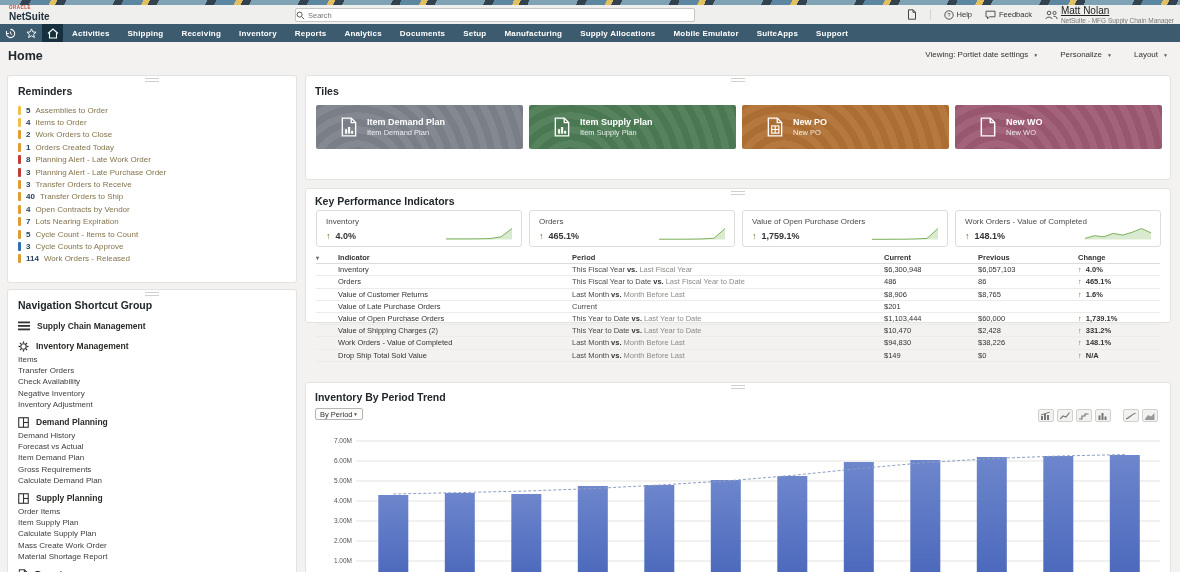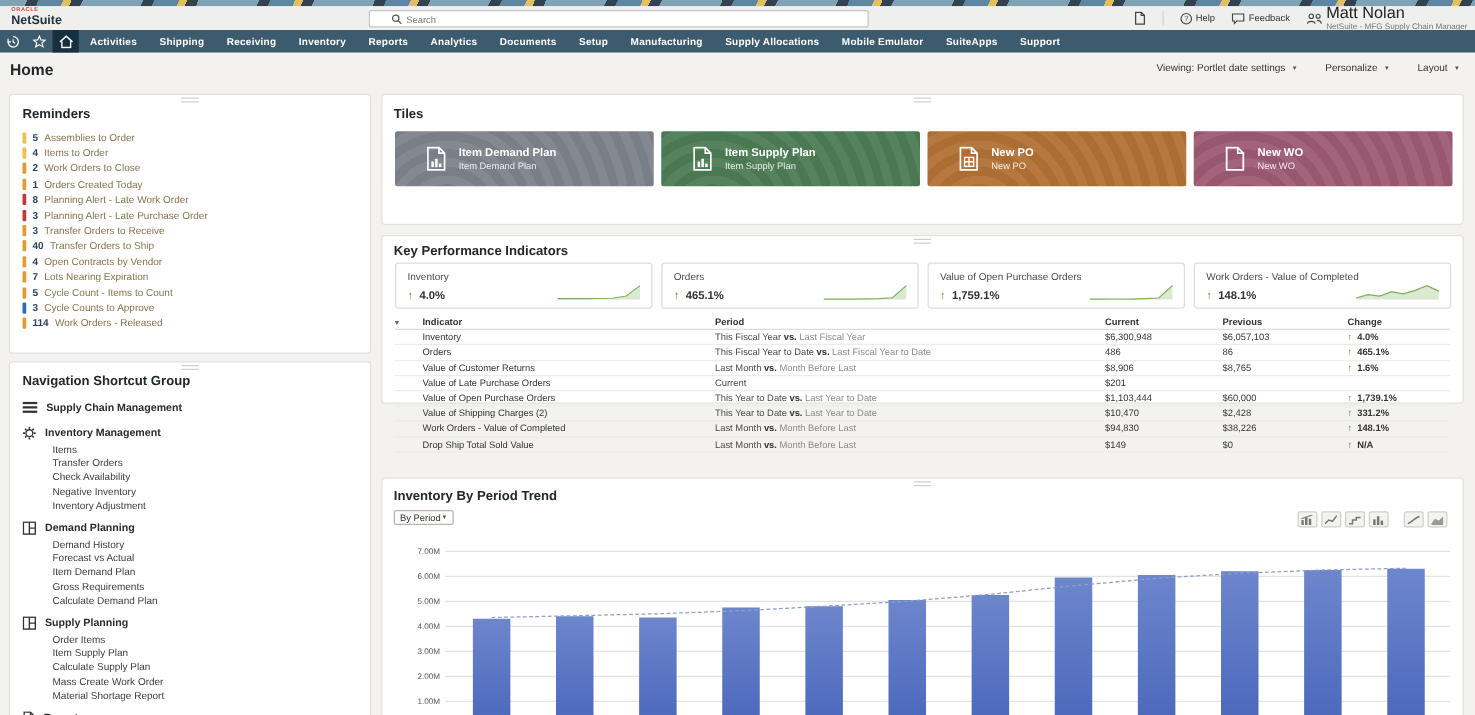--- a/index.html
+++ b/index.html
@@ -8,27 +8,27 @@
 
   
   .deco-strip { position:absolute; top:0; left:0; right:0; height:5px;
     background:repeating-linear-gradient(115deg,#7fa3b5 0 20px,#32424e 20px 28px,#5d87a0 28px 46px,#e3c05f 46px 52px,#32424e 52px 60px,#7fa3b5 60px 84px); }
 
   
   .topbar { position:absolute; top:5px; left:0; right:0; height:19px; background:#efefed; }
   .logo { position:absolute; left:9px; top:1px; line-height:1; }
   .logo-oracle { font-size:4.5px; letter-spacing:.5px; color:#c74634; font-weight:bold; display:block; }
   .logo-netsuite { font-size:10px; font-weight:bold; color:#20303c; display:block; margin-top:1px; }
-  .searchbox { position:absolute; left:295px; top:3px; width:400px; height:14px; background:#fff; border:1px solid #c6c6c4; border-radius:2px; display:flex; align-items:center; padding:0 17px; }
+  .searchbox { position:absolute; left:295px; top:3px; width:400px; height:14px; background:#fff; border:1px solid #c6c6c4; border-radius:2px; display:flex; align-items:center; padding:0 0; }
   .searchbox input { border:0; outline:0; flex:1; font-size:7.5px; color:#444; font-family:"Liberation Sans",sans-serif; background:transparent; margin-left:3px; }
   .topbar-right { position:absolute; right:6px; top:0; height:19px; display:flex; align-items:center; gap:13px; }
   .tb-item { display:flex; align-items:center; gap:3px; font-size:7.5px; color:#333; cursor:pointer; }
   .tb-sep { width:1px; height:11px; background:#d4d4d2; }
   .user-block { line-height:1.15; }
-  .user-name { font-size:13px; color:#222; }
+  .user-name { font-size:10px; color:#222;text-decoration:underline; }
   .user-role { font-size:6.5px; color:#777; }
 
   
   .navbar { position:absolute; top:24px; left:0; right:0; height:18px; background:#3d5b6e; display:flex; align-items:stretch; }
   .nav-icn-btn { width:21px; display:flex; align-items:center; justify-content:center; cursor:pointer; }
   .nav-icn-btn.active { background:#16303f; }
   .nav-item { color:#fff; font-size:8px; font-weight:bold; padding:0 9px; display:flex; align-items:center; cursor:pointer; letter-spacing:.2px; }
 
   
   .page-title { position:absolute; left:8px; top:49px; font-size:12.5px; font-weight:bold; color:#21272b; }
@@ -48,21 +48,21 @@
   .rem-bar { width:3px; height:9px; border-radius:1px; margin-right:5px; flex:none; }
   .rem-count { font-size:8px; font-weight:bold; color:#27415f; margin-right:5px; }
   .rem-label { font-size:8px; color:#85744e; }
 
   #shortcuts-panel { left:7px; top:289px; width:290px; height:300px; }
   #shortcuts-panel .panel-title { position:absolute; left:10px; top:9px; }
   #shortcuts-body { position:absolute; left:10px; top:24px; right:6px; }
   .sc-group { margin-top:7px; }
   .sc-head { display:flex; align-items:flex-start; gap:7px; cursor:pointer; height:13px; }
   .sc-head-label { font-size:8.5px; font-weight:bold; color:#2b2b28; }
-  .sc-item { font-size:8px; color:#3c3c39; margin-left:24px; line-height:11.2px; cursor:pointer; }
+  .sc-item { font-size:8px; color:#3c3c39; line-height:11.2px; cursor:pointer; }
 
   #tiles-panel { left:305px; top:75px; width:866px; height:105px; }
   #tiles-panel .panel-title { position:absolute; left:9px; top:9px; }
   #tiles-row { position:absolute; left:10px; top:29px; display:flex; gap:6px; }
   .tile { position:relative; width:207px; height:44px; border-radius:2px; display:flex; align-items:center; padding-left:24px; gap:9px; cursor:pointer; overflow:hidden; }
   .tile::after { content:""; position:absolute; inset:0; background:repeating-radial-gradient(circle at 20% 160%, rgba(255,255,255,.055) 0 7px, rgba(0,0,0,.03) 7px 14px); }
   .tile-text { position:relative; z-index:1; line-height:1.25; }
   .tile-title { font-size:9px; font-weight:bold; color:#fff; }
   .tile-sub { font-size:7.5px; color:rgba(255,255,255,.85); }
   .tile .icn { position:relative; z-index:1; }

